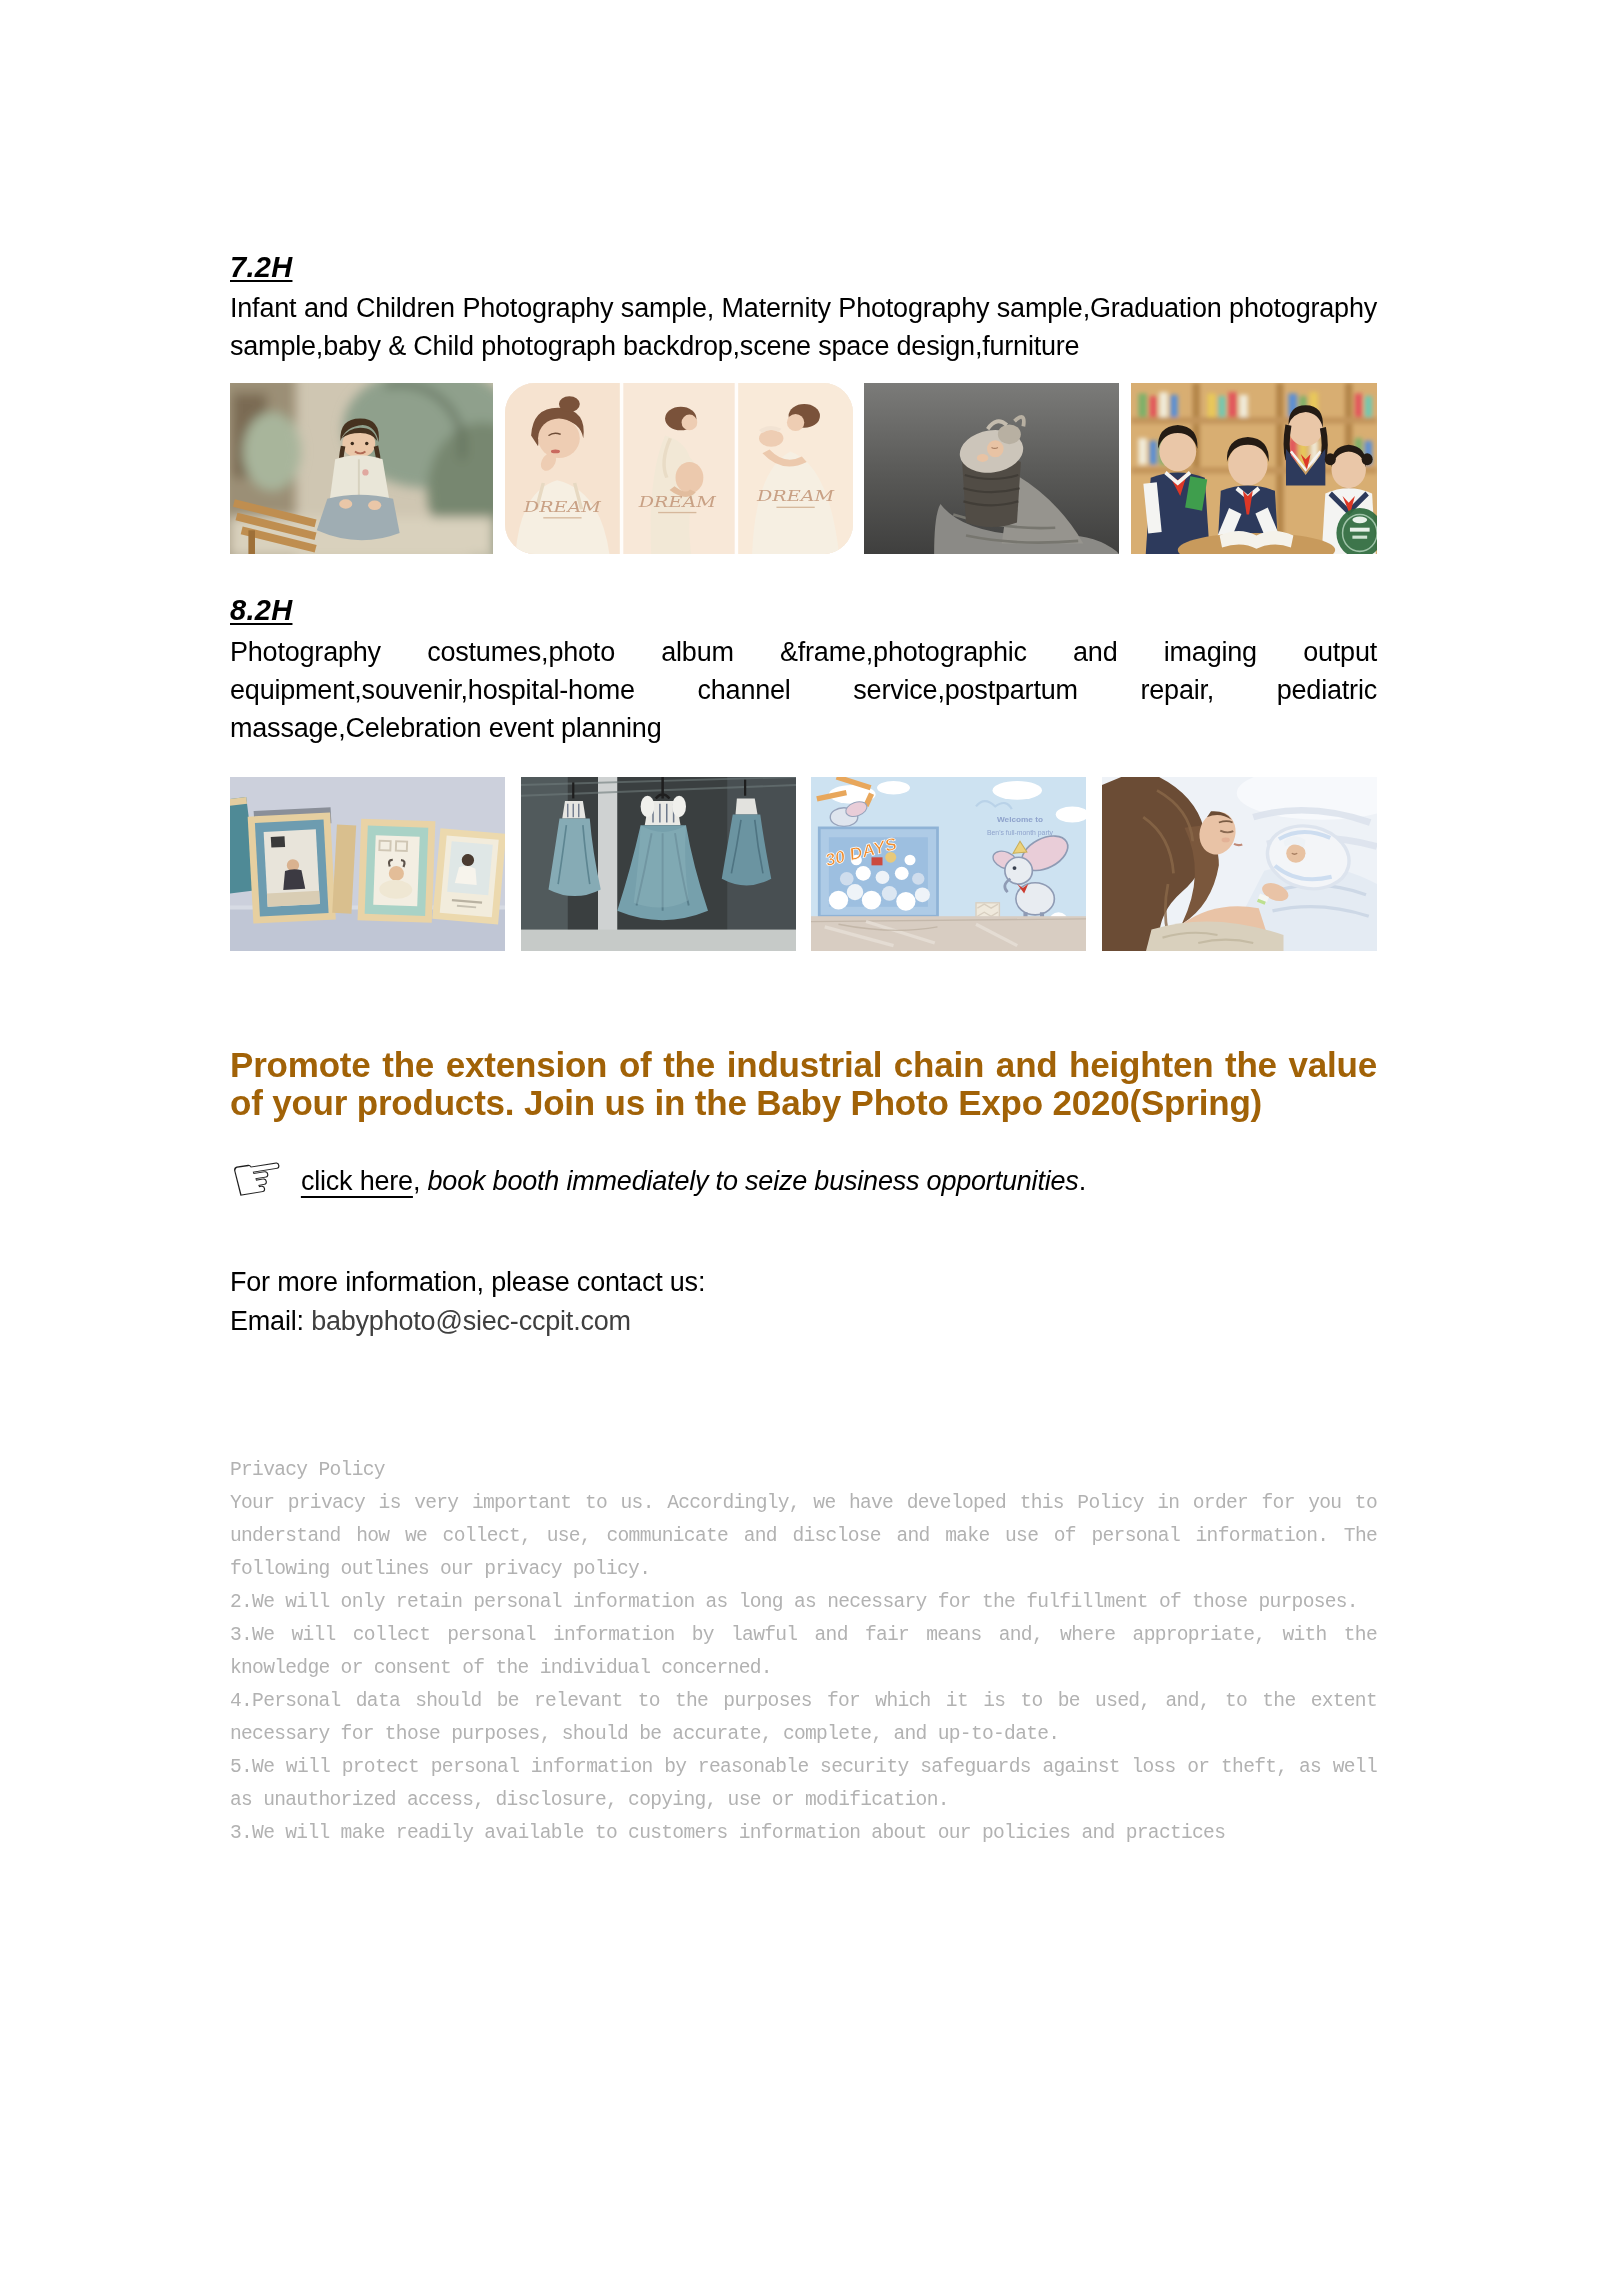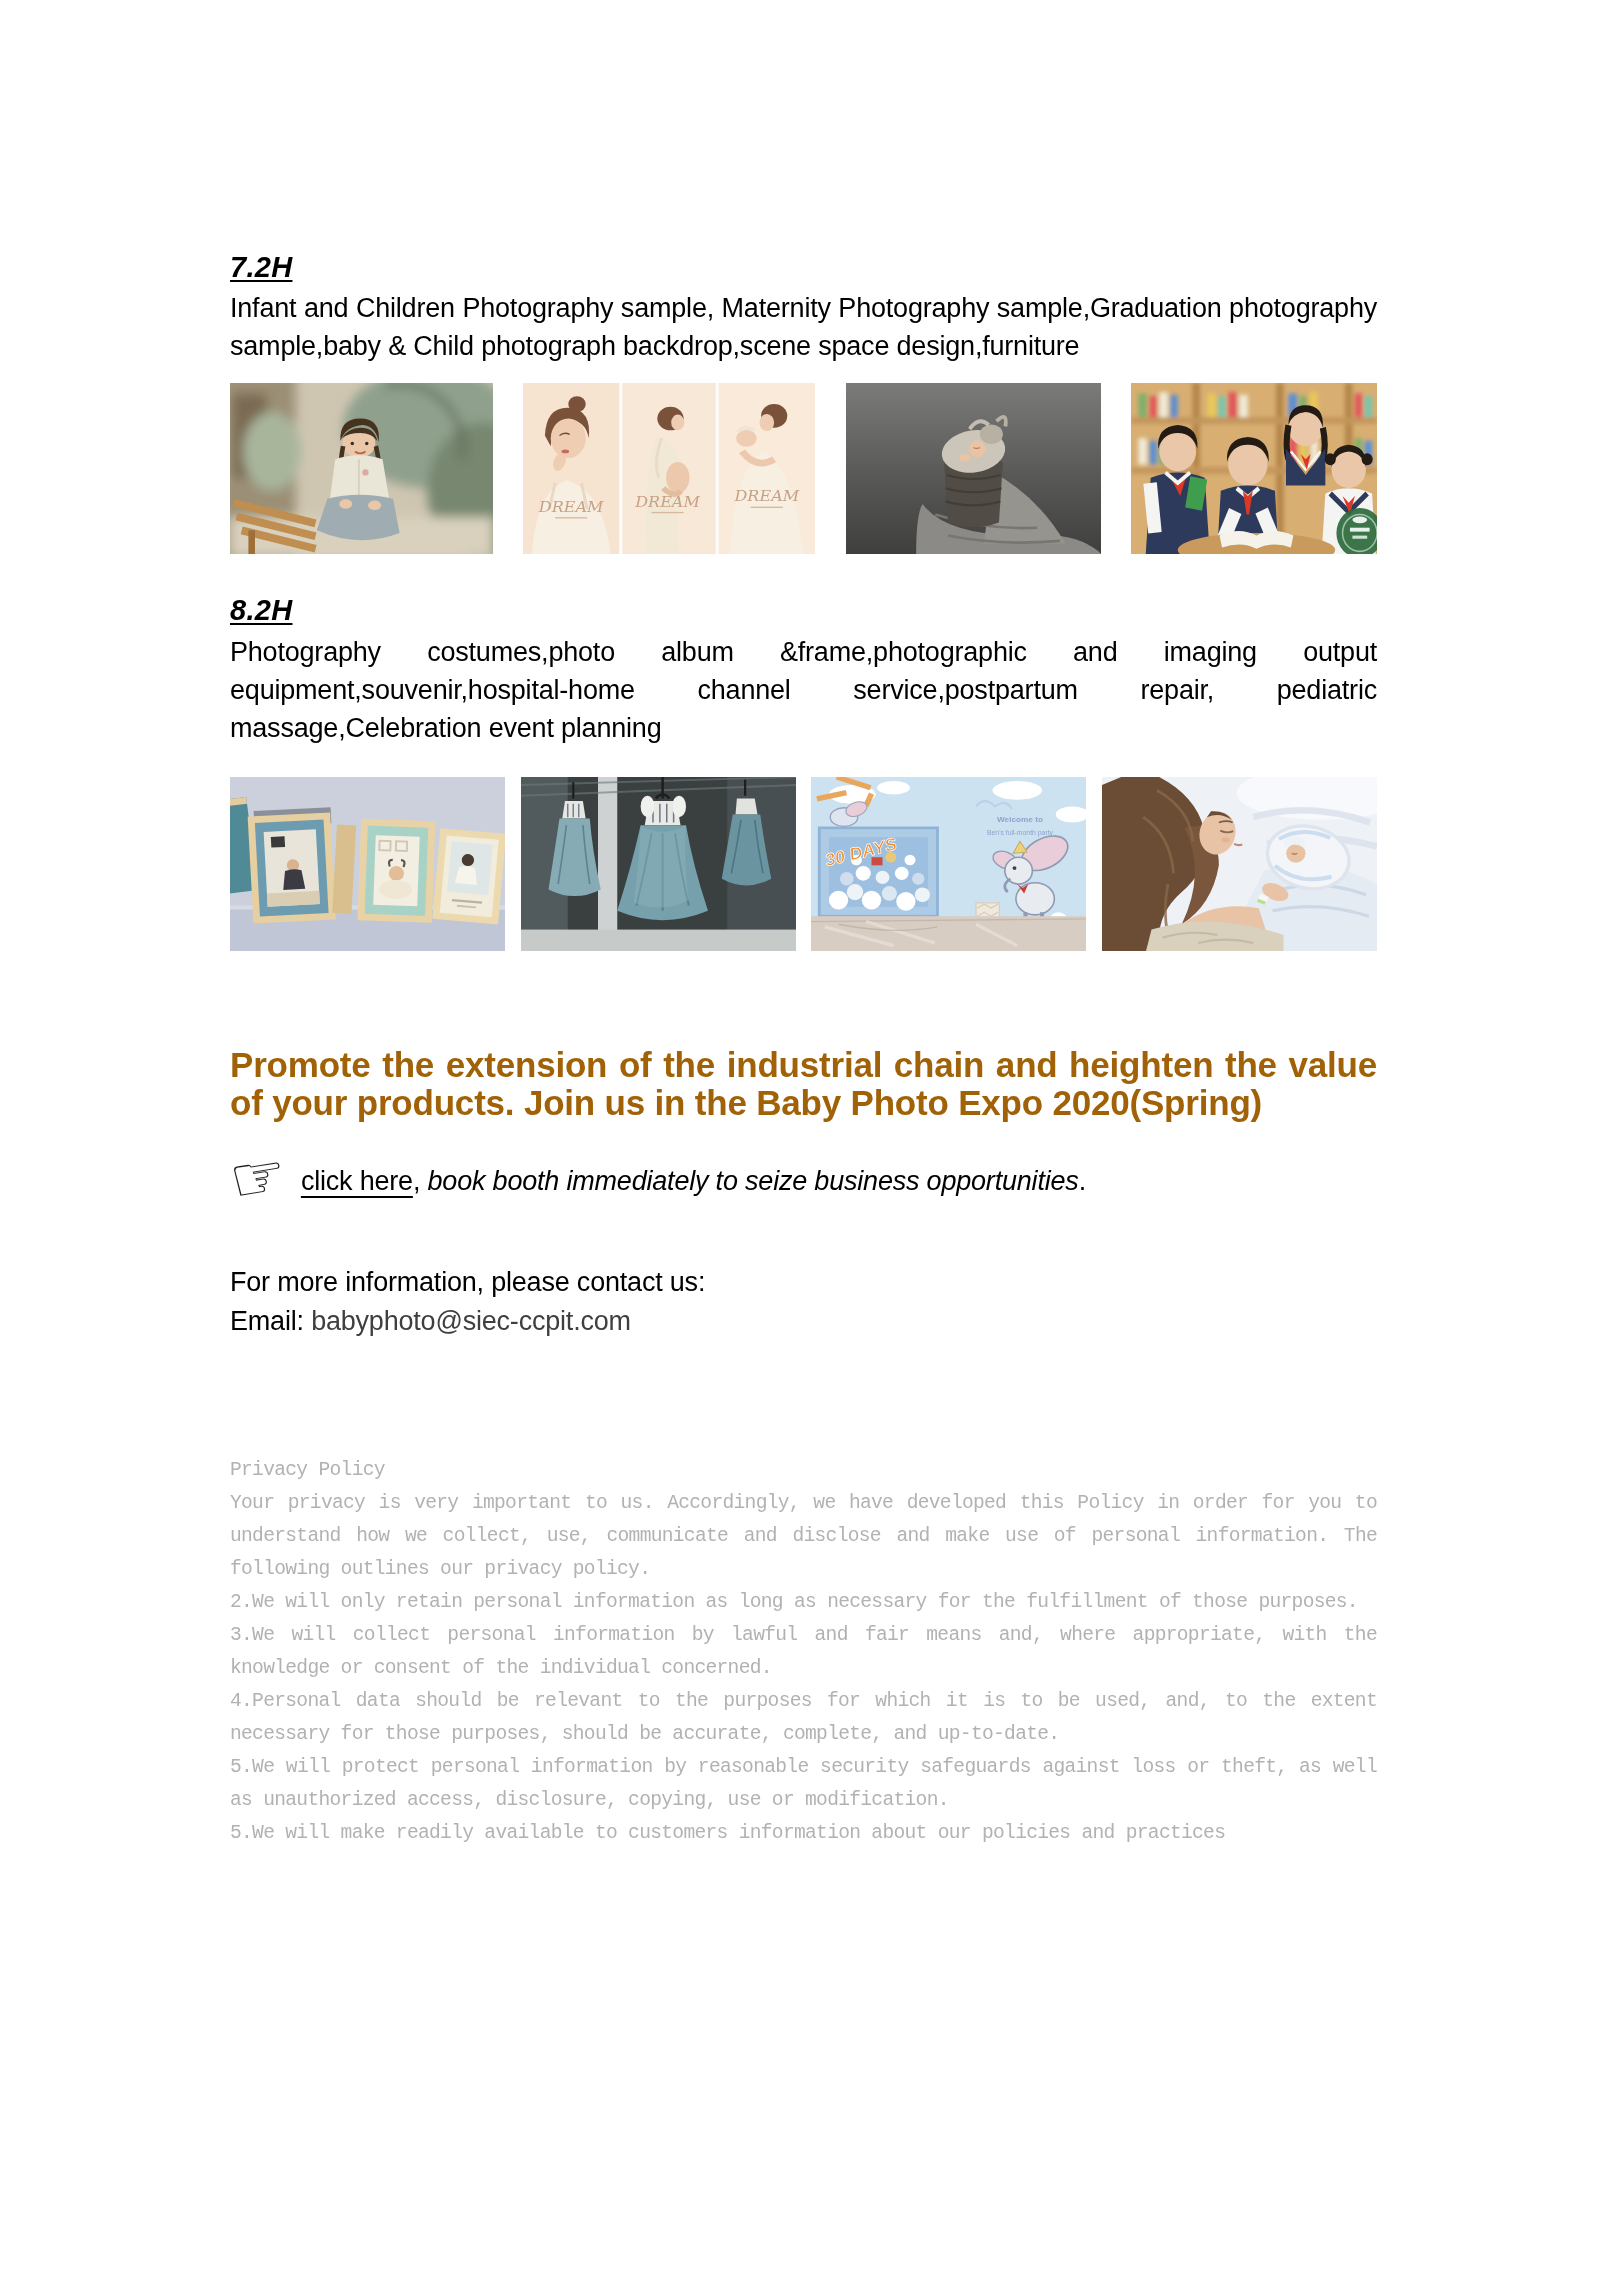--- a/index.html
+++ b/index.html
@@ -21,21 +21,21 @@
   }
   .desc{
     font-size:27px;line-height:38px;margin-top:5.2px;
     text-align:justify;letter-spacing:-0.2px;
   }
   .photo-row{display:flex;justify-content:space-between;}
   .photo-row-1{margin-top:18.3px;height:171px;}
   .photo-row-2{margin-top:30px;height:174px;}
   .photo{height:100%;overflow:hidden;background:#eee;}
   .photo svg{display:block;width:100%;height:100%;}
-  .p11{width:263px;}.p12{width:292px;}.p13{width:255px;}.p14{width:246px;}
+  .p11{width:263px;}.p12{width:348px;border-radius:30px;}.p13{width:255px;}.p14{width:246px;}
   .p2{width:275px;}
   .sec8{margin-top:40px;}
 
   .promo{
     margin-top:95px;font-size:35px;line-height:38px;font-weight:bold;
     color:#a16207;text-align:justify;letter-spacing:-0.2px;
   }
   .cta{margin-top:18.3px;height:63px;display:flex;align-items:flex-end;}
   .hand-icon{
     font-family:"DejaVu Sans", sans-serif;
@@ -457,18 +457,18 @@
       <div><span>Email: </span><span class="muted">babyphoto@siec-ccpit.com</span></div>
     </div>
 
     <div class="privacy">
       <p>Privacy Policy</p>
       <p>Your privacy is very important to us. Accordingly, we have developed this Policy in order for you to understand how we collect, use, communicate and disclose and make use of personal information. The following outlines our privacy policy.</p>
       <p>2.We will only retain personal information as long as necessary for the fulfillment of those purposes.</p>
       <p>3.We will collect personal information by lawful and fair means and, where appropriate, with the knowledge or consent of the individual concerned.</p>
       <p>4.Personal data should be relevant to the purposes for which it is to be used, and, to the extent necessary for those purposes, should be accurate, complete, and up-to-date.</p>
       <p>5.We will protect personal information by reasonable security safeguards against loss or theft, as well as unauthorized access, disclosure, copying, use or modification.</p>
-      <p>5.We will make readily available to customers information about our policies and practices</p>
+      <p>3.We will make readily available to customers information about our policies and practices</p>
     </div>
 
   </div>
 </div>
 
 
 </body></html>

